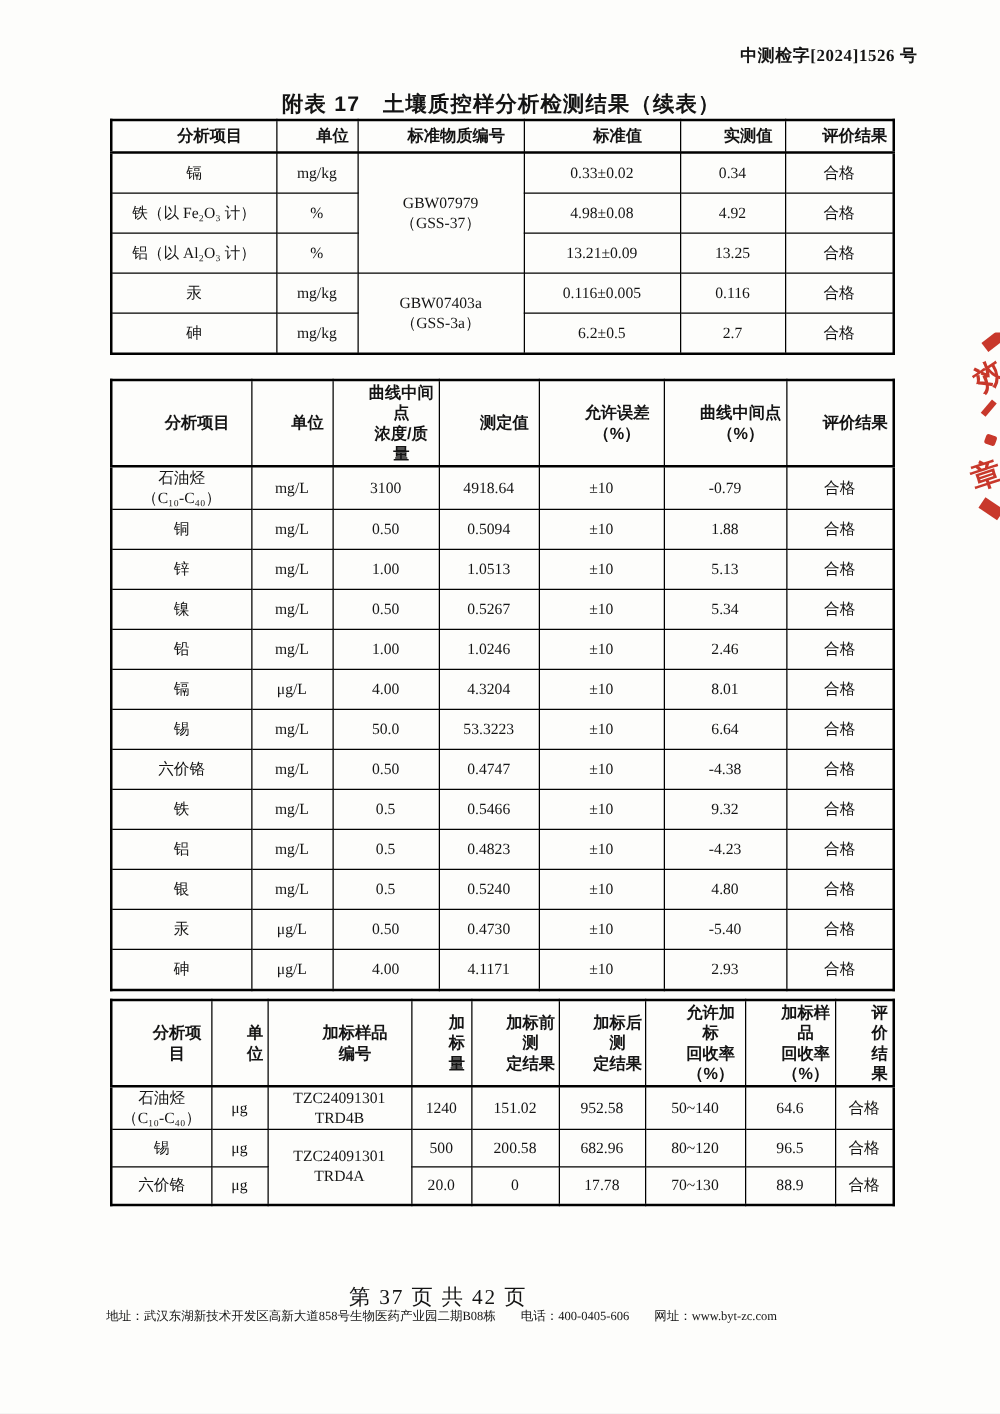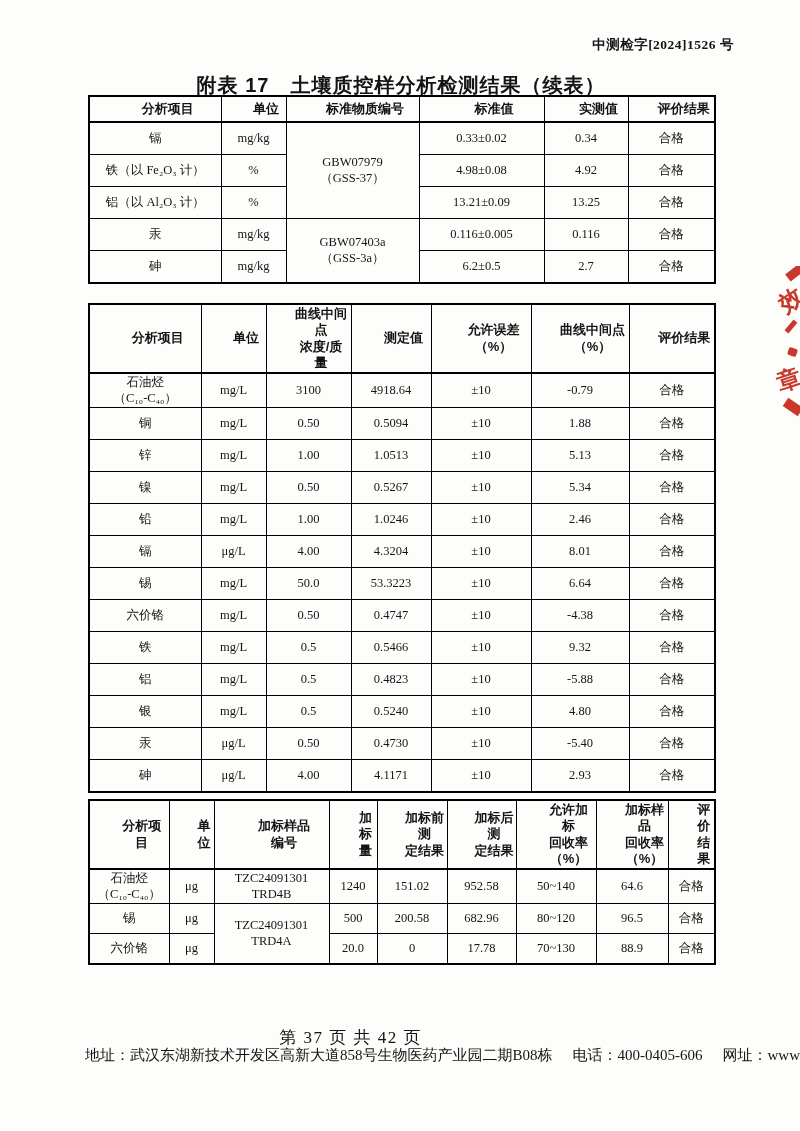--- a/index.html
+++ b/index.html
@@ -8,21 +8,21 @@
     background:#fdfdfb; overflow:hidden;
     font-family:"Liberation Serif","DejaVu Serif",serif; color:#141414;
   }
   .doc-no{
     position:absolute; top:36px; right:66px;
     font-size:13.5px; letter-spacing:.5px;font-weight:bold;
   }
   .tbl-title{
     position:absolute; left:88px; width:626px; text-align:center;
     font-family:"Liberation Sans","DejaVu Sans",sans-serif;
-    font-weight:bold; font-size:20px; letter-spacing:1px;
+    font-weight:bold; font-size:17px; letter-spacing:1px;
   }
   #t17-title{top:72px;}
   #t18-title{top:281px;}
   #t19-title{top:777px;}
 
   table.rpt{
     position:absolute; left:88px; width:626px;
     border-collapse:collapse; table-layout:fixed;
     border:2px solid #000;
   }
@@ -42,21 +42,21 @@
   #t17 th{height:22px;} #t17 td{height:29px;}
   #t18 th{height:40px;} #t18 td{height:29px;}
   #t19 th{height:54px;} #t19 td{height:27px;}
 
   .page-no{
     position:absolute; top:1013px; left:0; width:701px; text-align:center;
     font-size:17px; letter-spacing:1.5px;margin-top:13px;
   }
   .addr-line{
     position:absolute; top:1046px; left:85px; width:640px;
-    display:flex; gap:20px; font-size:15px; white-space:nowrap;
+    display:flex; gap:20px; font-size:10px; white-space:nowrap;
   }
 
   
   .seal{
     position:absolute; top:266px; left:772px; width:28px; height:152px;
     overflow:hidden; pointer-events:none;
   }
   .seal span{position:absolute; font-weight:bold;
     font-family:"Liberation Sans","DejaVu Sans",sans-serif;}
   .seal .wedge-top{left:14px; top:2px; width:18px; height:9px;
@@ -246,21 +246,21 @@
           <td>±10</td>
           <td>9.32</td>
           <td>合格</td>
         </tr>
         <tr>
           <td>铝</td>
           <td>mg/L</td>
           <td>0.5</td>
           <td>0.4823</td>
           <td>±10</td>
-          <td>-5.88</td>
+          <td>-4.23</td>
           <td>合格</td>
         </tr>
         <tr>
           <td>银</td>
           <td>mg/L</td>
           <td>0.5</td>
           <td>0.5240</td>
           <td>±10</td>
           <td>4.80</td>
           <td>合格</td>

